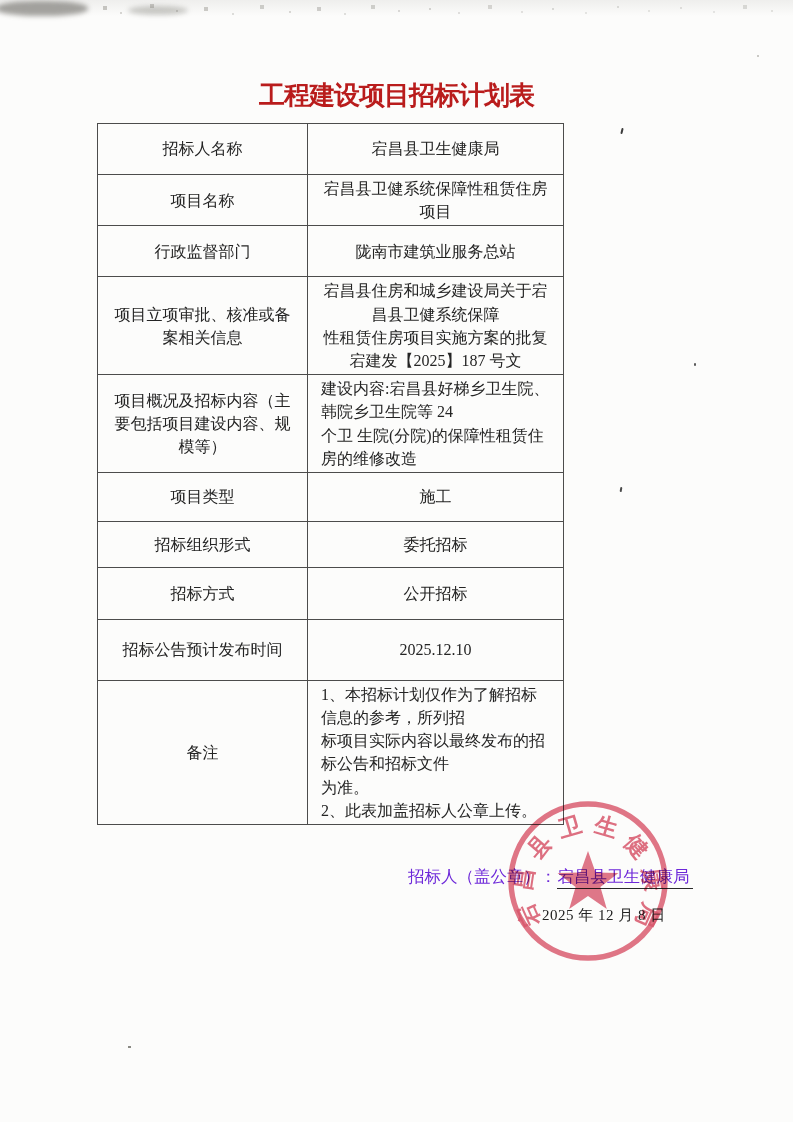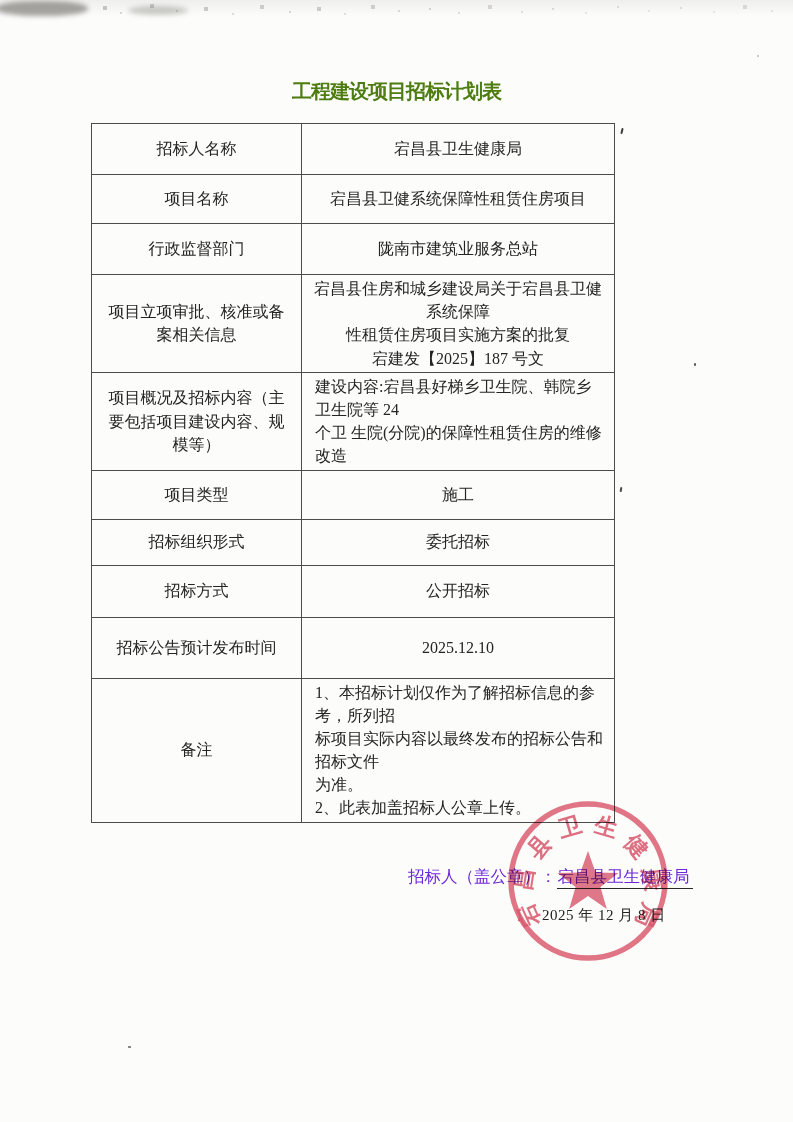--- a/index.html
+++ b/index.html
@@ -46,28 +46,28 @@
   }
   .speck { position: absolute; background: #3d3d3d; }
   .speck-a { left: 621px; top: 128px; width: 2px; height: 6px; transform: rotate(14deg); border-radius: 1px; }
   .speck-b { left: 620px; top: 487px; width: 2px; height: 5px; transform: rotate(10deg); border-radius: 1px; background:#4a4a4a; }
   .speck-c { left: 694px; top: 363px; width: 2px; height: 3px; background:#5a5a5a; border-radius:1px; }
   .speck-d { left: 128px; top: 1046px; width: 3px; height: 2px; background:#8a8a84; }
 
   
   .doc-title {
     position: absolute; top: 78px; left: 0; width: 100%;
-    text-align: center; font-size: 20px; font-weight: bold;
-    letter-spacing: -1px; color: #4d7c0f;
+    text-align: center; font-size: 26px; font-weight: bold;
+    letter-spacing: -1px; color: #b91c1c;
   }
 
   
   table.plan {
-    position: absolute; left: 91px; top: 123px;
-    width: 524px; border-collapse: collapse; table-layout: fixed;
+    position: absolute; left: 97px; top: 123px;
+    width: 467px; border-collapse: collapse; table-layout: fixed;
   }
   table.plan td {
     border: 1px solid #4c4c4c;
     vertical-align: middle;
     font-size: 16px;
     line-height: 1.45;
     white-space: pre-line;
     padding: 2px 8px;
   }
   td.lbl { width: 193px; text-align: center; font-weight: normal; }

